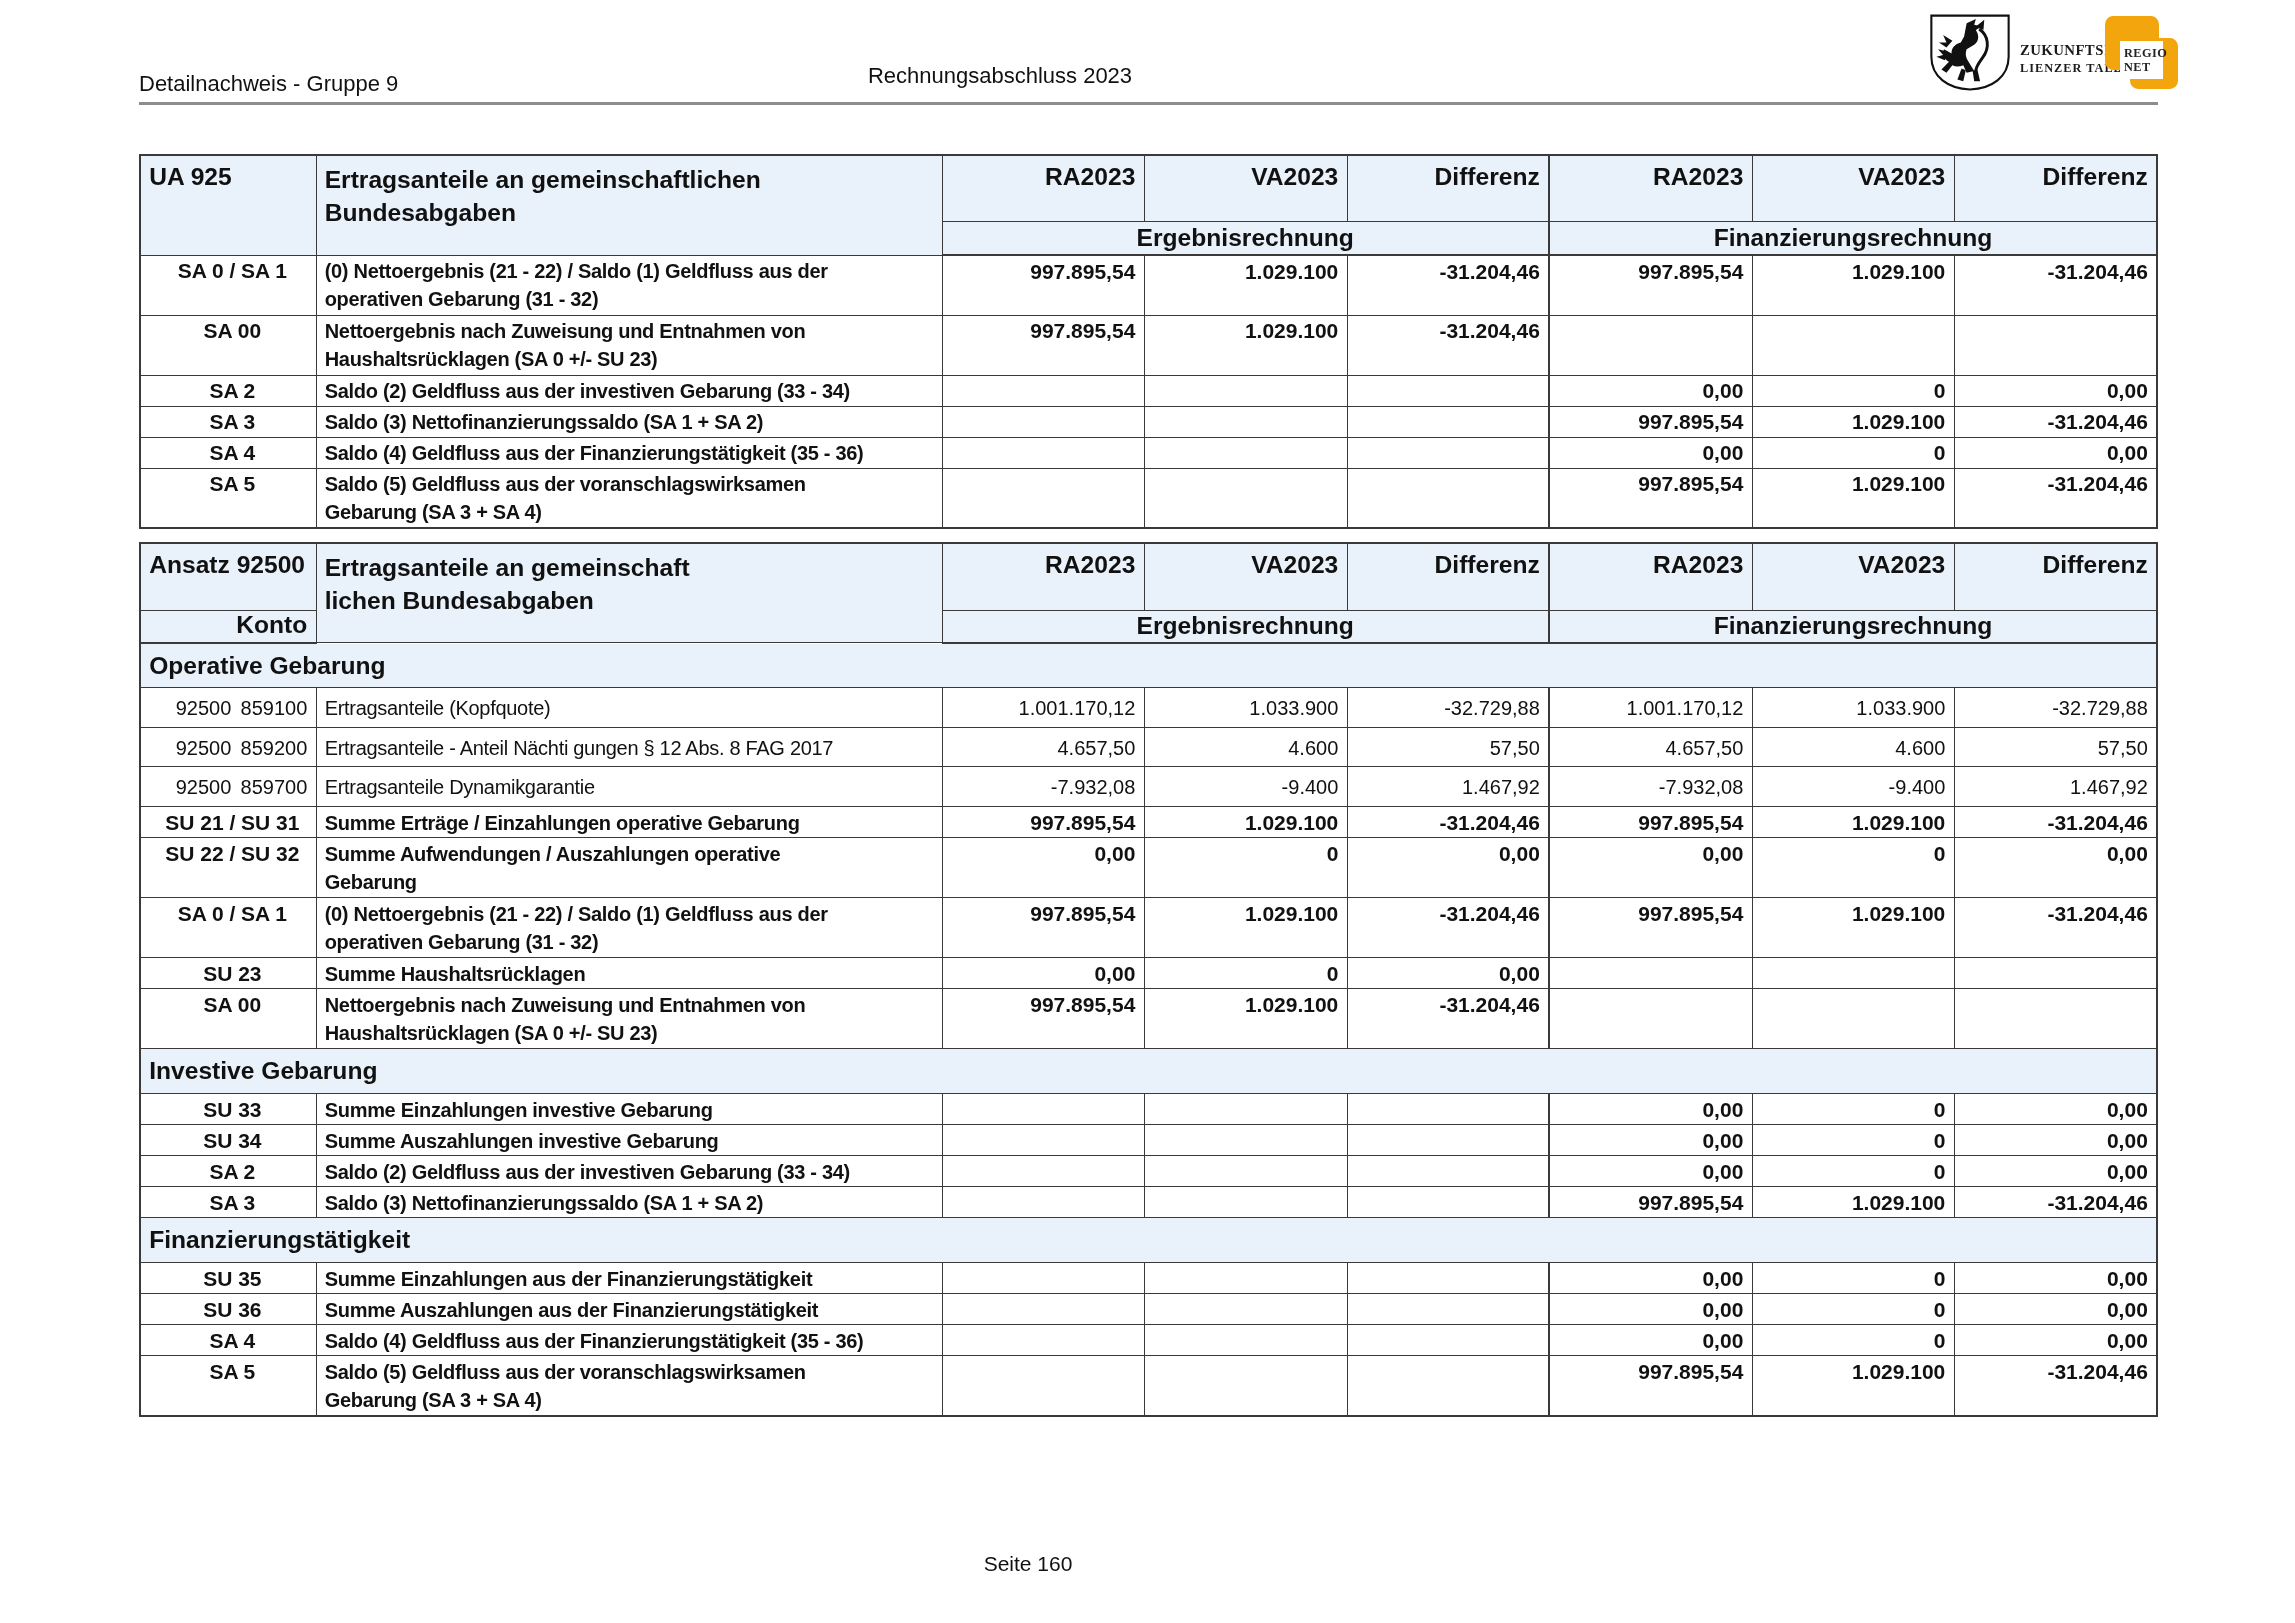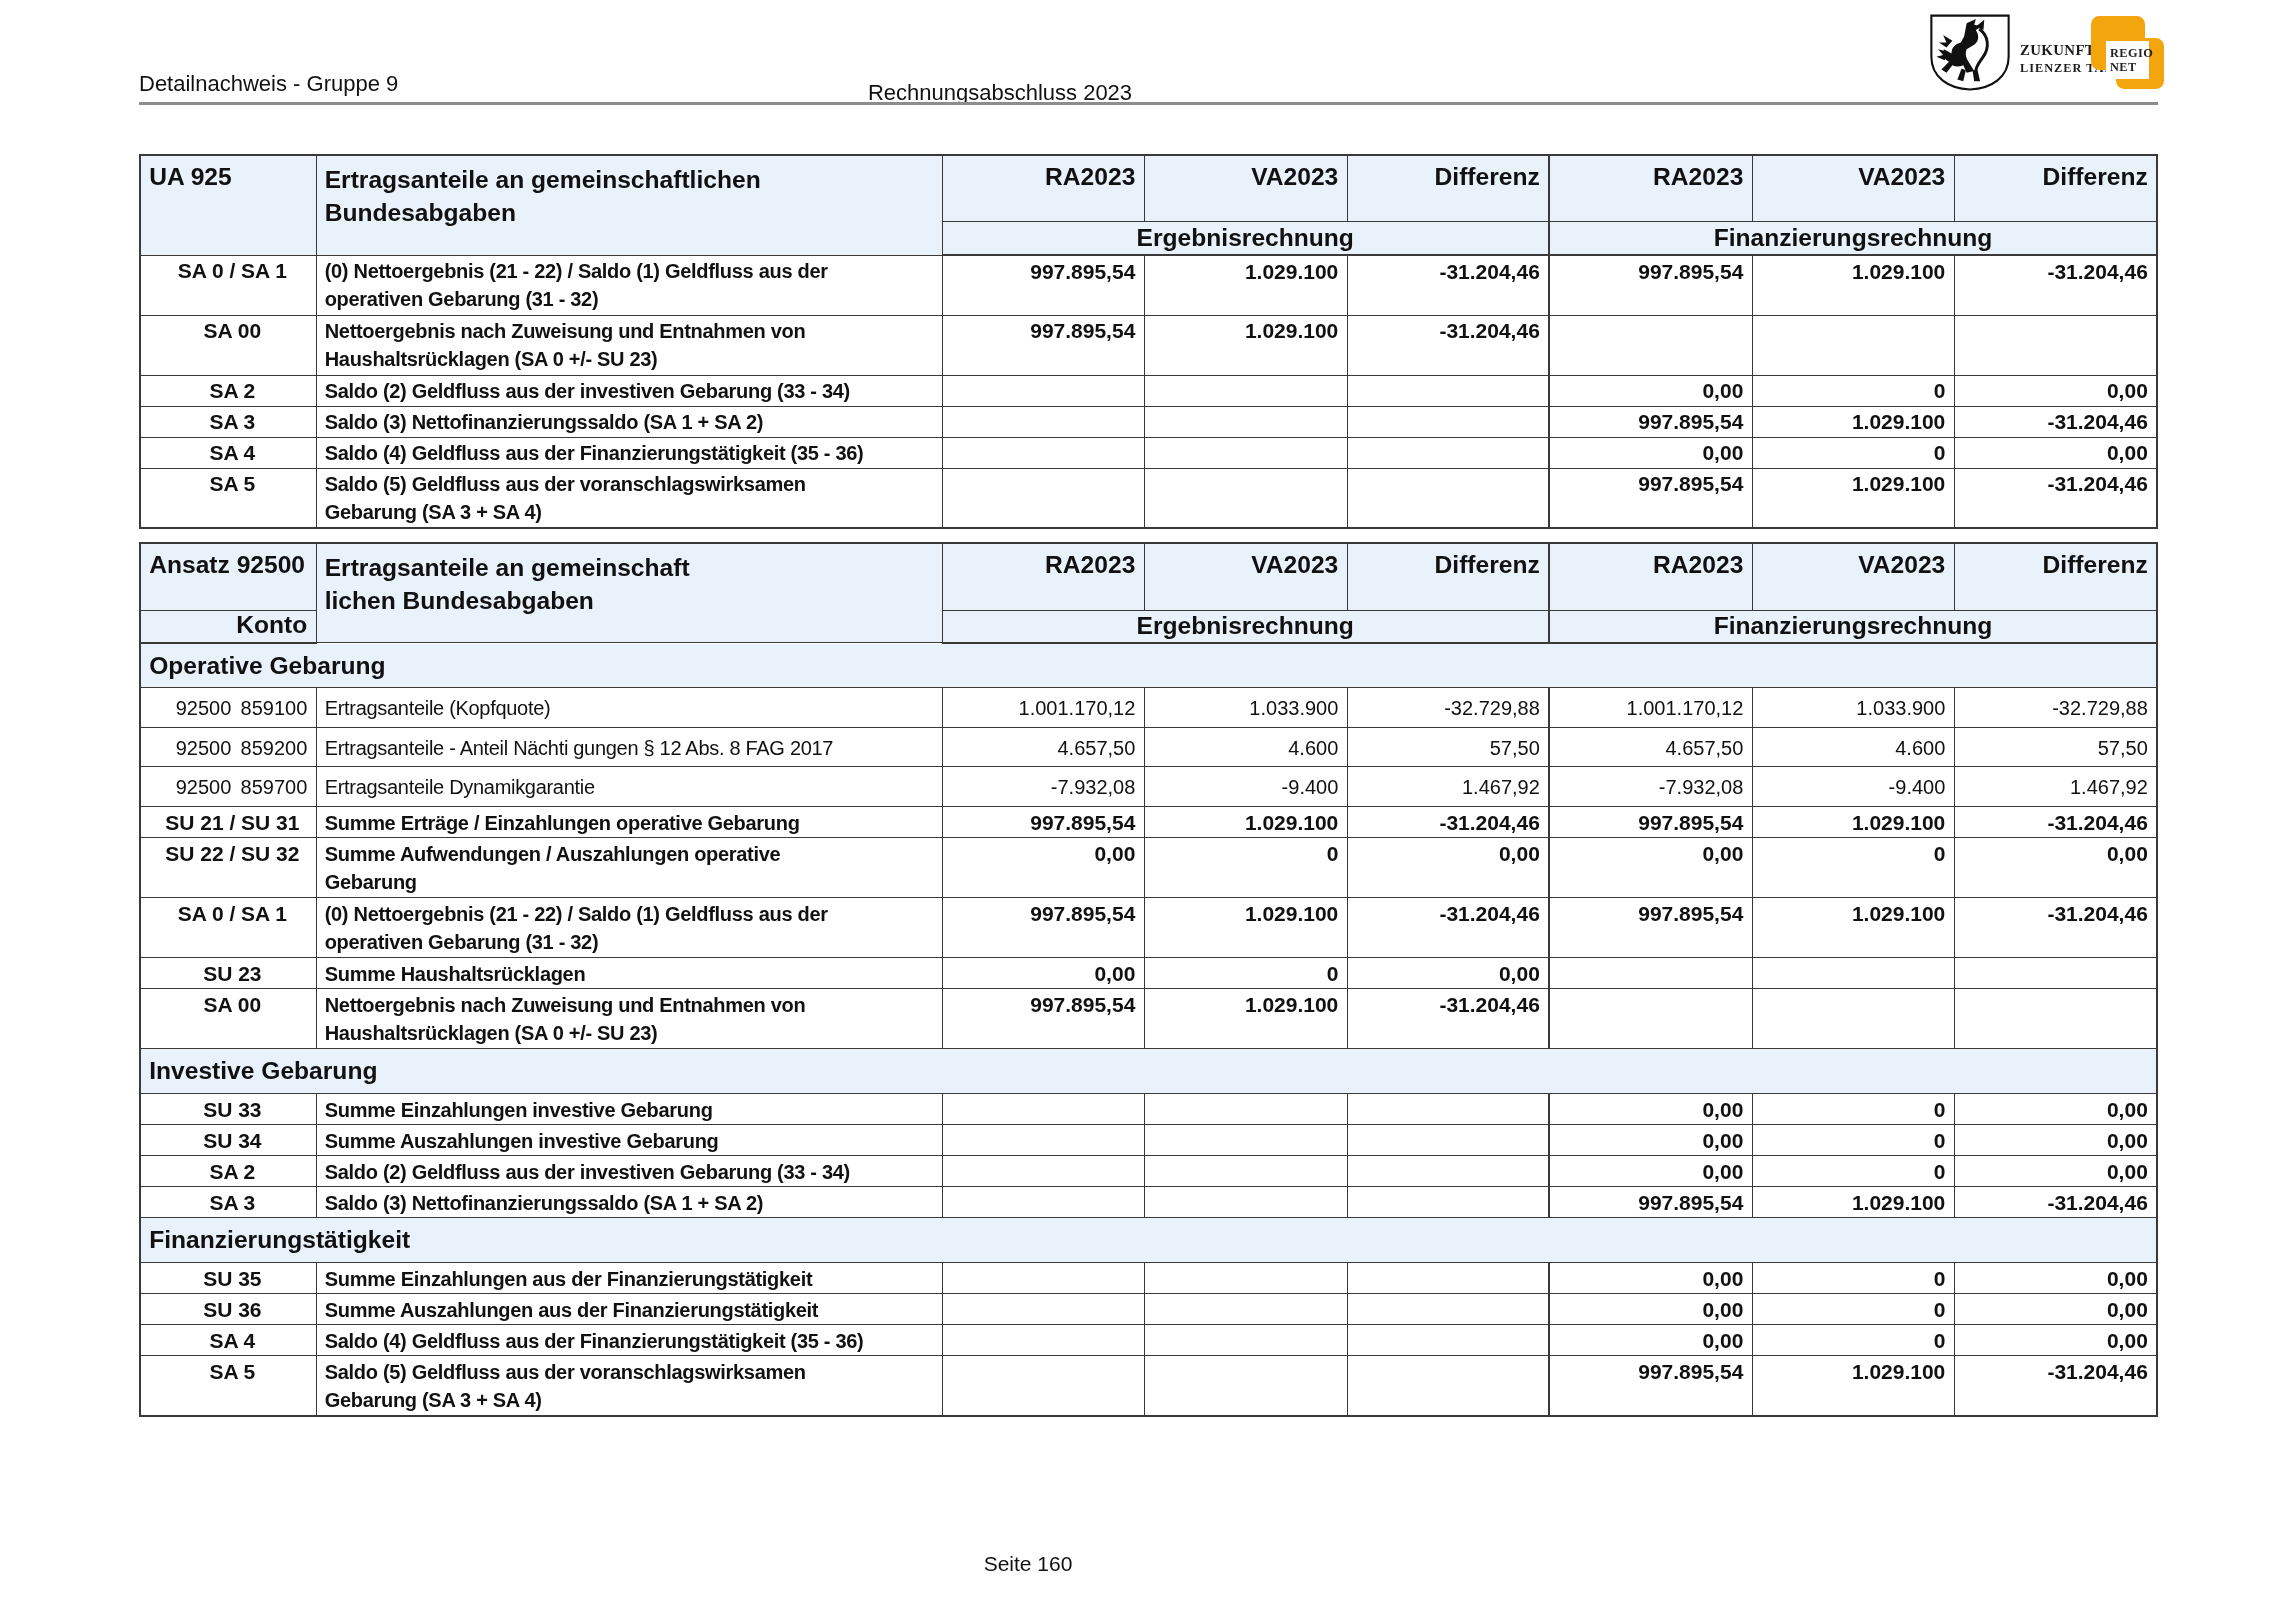--- a/index.html
+++ b/index.html
@@ -1,32 +1,32 @@
 <!DOCTYPE html>
 <html style="font-size:13px"><head>
 <meta charset="utf-8">
 <style>
   * { box-sizing: border-box; margin: 0; padding: 0; }
   html,body { width: 2295px; height: 1623px; background: #ffffff; }
   body { position: relative; font-family: "Liberation Sans", sans-serif; color: #111; }
 
   
   .hdr-left  { position: absolute; left: 139px;  top: 71px; font-size: 22px; }
-  .hdr-center{ position: absolute; left: 0; top: 80px; width: 2000px; text-align: center; font-size: 22px; }
+  .hdr-center{ position: absolute; left: 0; top: 63px; width: 2000px; text-align: center; font-size: 22px; }
   .hdr-rule  { position: absolute; left: 139px; top: 102px; width: 2019px; height: 3.3px; background: #8d8d8d; }
 
   
   .logos { position: absolute; left: 1928px; top: 11.5px; width: 239px; height: 85px; }
   .crest { position: absolute; left: 0; top: 1.6px; }
   .wordmark { position: absolute; left: 92px; top: 29.5px; font-family: "Liberation Serif", serif; }
   .wm-line1 { font-size: 14.8px; font-weight: bold; letter-spacing: 0.4px; color: #1b1b1b; white-space: nowrap; }
   .wm-orange { color: #F2A50C; }
   .wm-reg { font-size: 9px; vertical-align: super; }
   .wm-line2 { font-size: 12.3px; font-weight: bold; letter-spacing: 1px; color: #1b1b1b; margin-top: 1.6px; white-space: nowrap; }
-  .regionet { position: absolute; left: 160px; top: 0; width: 79px; height: 82px; }
+  .regionet { position: absolute; left: 174px; top: 0; width: 79px; height: 82px; }
   .rn-sq1 { position: absolute; left: 3.3px; top: 4.9px; width: 54px; height: 54px; border-radius: 8.2px; background: #F2A50C; }
   .rn-sq2 { position: absolute; left: 28px; top: 26px; width: 48px; height: 51px; border-radius: 8.2px; background: #F2A50C; }
   .rn-white { position: absolute; left: 18px; top: 29.5px; width: 43px; height: 38px; background: #ffffff;
               display: flex; flex-direction: column; justify-content: center; padding-left: 4.1px; }
   .rn-white div { font-family: "Liberation Serif", serif; font-size: 12.3px; font-weight: bold; line-height: 14px; color: #232323; letter-spacing: 0.4px; }
 
   
   .content { position: absolute; left: 139px; top: 154px; width: 1811px; }
   table { border-collapse: collapse; table-layout: fixed; width: 100%; }
   #table2 { margin-top: 13px; }

